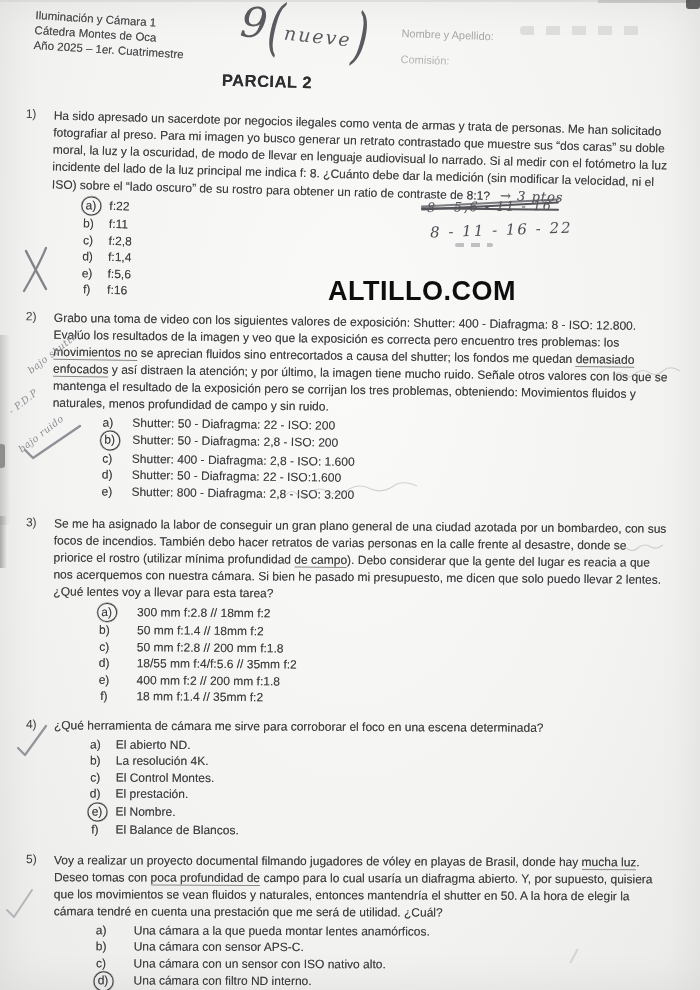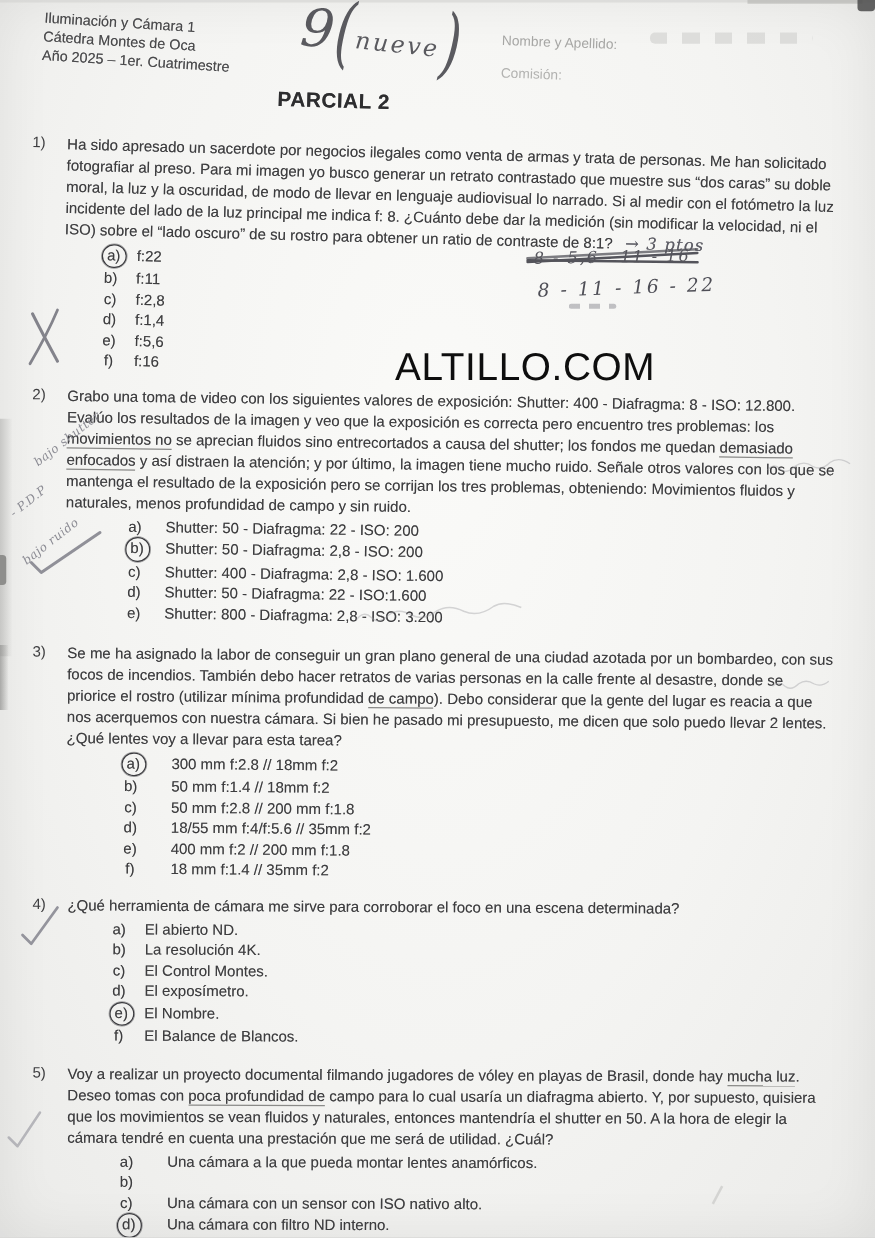--- a/index.html
+++ b/index.html
@@ -222,21 +222,21 @@
             <div class="opt">
               <span class="letter"><span class="tok">b)</span></span>
               <span class="opt-text">La resolución 4K.</span>
             </div>
             <div class="opt">
               <span class="letter"><span class="tok">c)</span></span>
               <span class="opt-text">El Control Montes.</span>
             </div>
             <div class="opt">
               <span class="letter"><span class="tok">d)</span></span>
-              <span class="opt-text">El exposímetro.</span>
+              <span class="opt-text">El prestación.</span>
             </div>
             <div class="opt">
               <span class="letter"><span class="tok circled">e)</span></span>
               <span class="opt-text">El Nombre.</span>
             </div>
             <div class="opt">
               <span class="letter"><span class="tok">f)</span></span>
               <span class="opt-text">El Balance de Blancos.</span>
             </div>
           </div>
@@ -246,35 +246,36 @@
         <span class="q-num">5)</span>
         <div class="q-body">
           <div class="q-text"><span>Voy a realizar un proyecto documental filmando jugadores de vóley en playas de Brasil, donde hay </span><span class="u">mucha luz</span><span>. Deseo tomas con </span><span class="u">poca profundidad de</span><span> campo para lo cual usaría un diafragma abierto. Y, por supuesto, quisiera que los movimientos se vean fluidos y naturales, entonces mantendría el shutter en 50. A la hora de elegir la cámara tendré en cuenta una prestación que me será de utilidad. ¿Cuál?</span></div>
           <div class="opts">
             <div class="opt">
               <span class="letter"><span class="tok">a)</span></span>
               <span class="opt-text">Una cámara a la que pueda montar lentes anamórficos.</span>
             </div>
             <div class="opt">
               <span class="letter"><span class="tok">b)</span></span>
+              <span class="opt-text">Una cámara con sensor APS-C.</span>
             </div>
             <div class="opt">
               <span class="letter"><span class="tok">c)</span></span>
               <span class="opt-text">Una cámara con un sensor con ISO nativo alto.</span>
             </div>
             <div class="opt">
               <span class="letter"><span class="tok circled">d)</span></span>
               <span class="opt-text">Una cámara con filtro ND interno.</span>
             </div>
           </div>
         </div>
       </div>
     </div>
 
-  <div style="position:absolute;left:316px;top:276px;font-size:31px;font-weight:normal;color:#0e0e0e;letter-spacing:0.5px;">ALTILLO.COM</div>
+  <div style="position:absolute;left:328px;top:276px;font-size:27px;font-weight:bold;color:#0e0e0e;letter-spacing:0.5px;">ALTILLO.COM</div>
 
   <div class="hand crossed-note">
     <span class="struck">8 - 5,6 - 11 - 16</span>
   </div>
   <div class="hand series-note">8 - 11 - 16 - 22</div>
   <div class="series-smudge"></div>
 
   <span class="hand margin-note mn1">bajo shutter</span>
   <span class="hand margin-note mn2">- P.D.P</span>
   <span class="hand margin-note mn3">bajo ruido</span>

